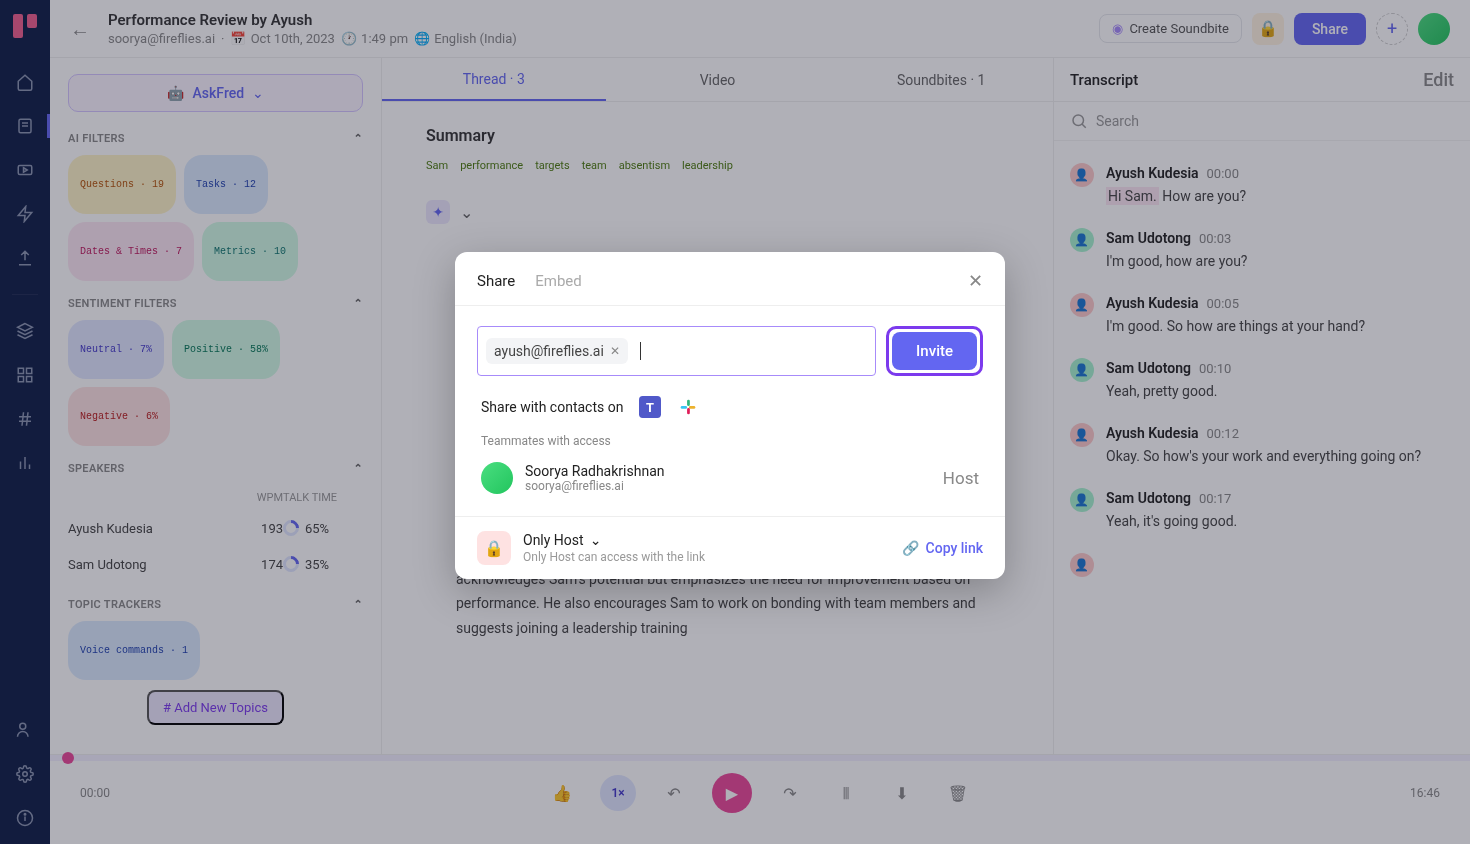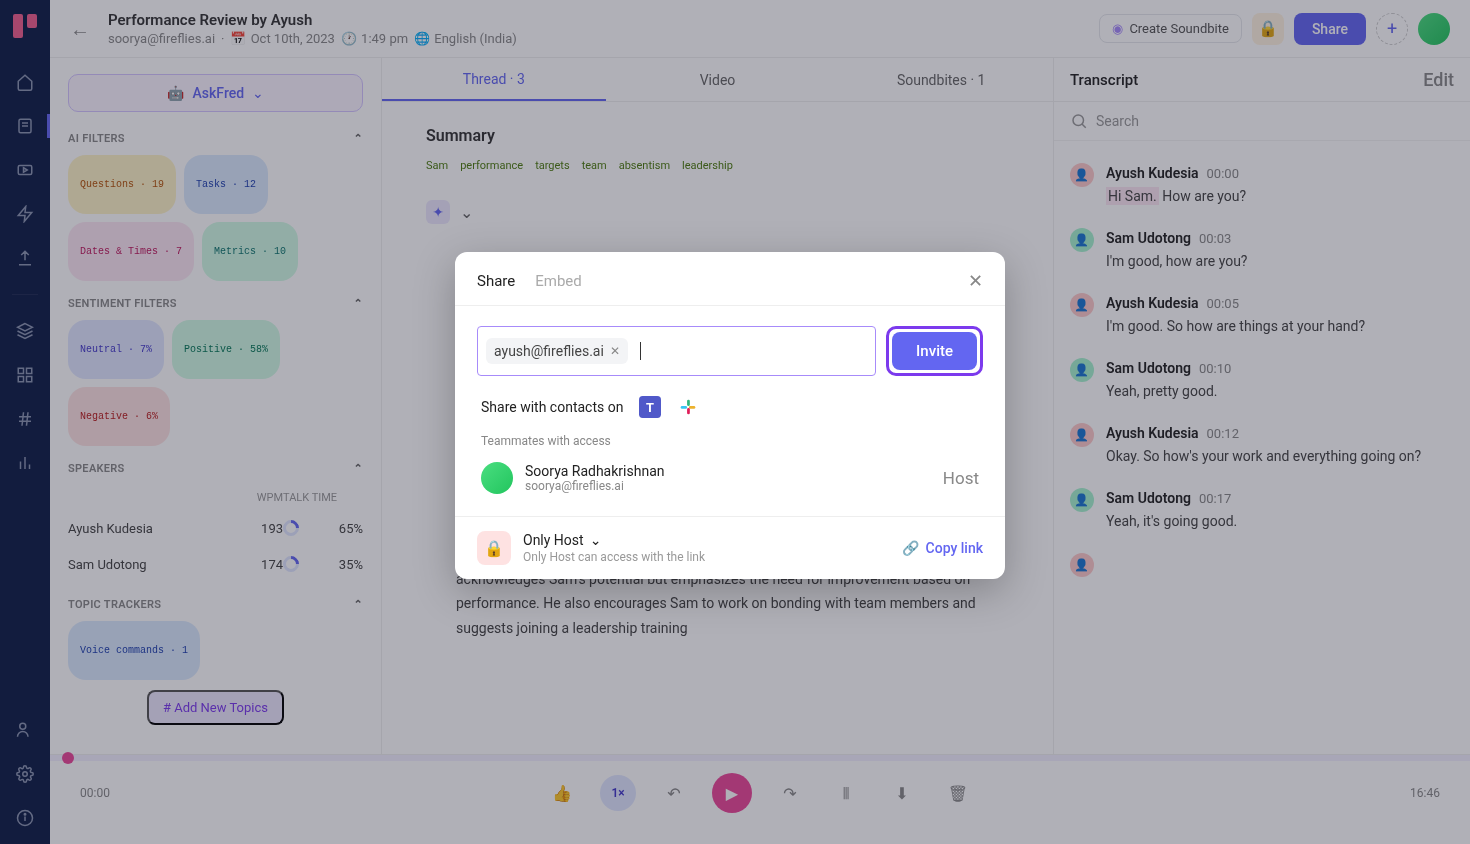--- a/index.html
+++ b/index.html
@@ -40,21 +40,21 @@
 .c-yel { background:#fef3c7; color:#b45309; }
 .c-blu { background:#dbeafe; color:#1e40af; }
 .c-pnk { background:#fce7f3; color:#be185d; }
 .c-teal { background:#d1fae5; color:#0f766e; }
 .c-pur { background:#e0e7ff; color:#4338ca; }
 .c-grn { background:#d1fae5; color:#047857; }
 .c-red { background:#fee2e2; color:#b91c1c; }
 .spk-head { display:flex; font-size:11px; color:#999; padding: 6px 0; }
 .spk-head .col-n { flex:1; } .spk-head .col-w { width:50px; text-align:right; } .spk-head .col-t { width:80px; text-align:left;}
 .spk-row { display:flex; align-items:center; padding:10px 0; font-size:13px; color:#444;}
-.spk-row .col-n{flex:1;} .spk-row .col-w{width:50px;text-align:right;} .spk-row .col-t{width:80px;text-align:right; display:flex; align-items:center; justify-content:space-between; gap:6px;}
+.spk-row .col-n{flex:1;} .spk-row .col-w{width:50px;text-align:right;} .spk-row .col-t{width:80px;text-align:right; display:flex; align-items:center; justify-content:flex-start; gap:6px;}
 .ring { width:16px; height:16px; border-radius:50%; border:3px solid #e0e7ff; border-top-color:#6366f1; transform:rotate(45deg);}
 .add-topics { background:#ede9fe; color:#7c3aed; padding:8px 14px; border-radius:8px; font-size:13px; margin:10px auto 0; display:block; width:fit-content; }
 
 
 .cpanel { flex:1; display:flex; flex-direction:column; border-right:1px solid #eee; }
 .ctabs { display:flex; height:44px; border-bottom:1px solid #eee; }
 .ctab { flex:1; display:flex; align-items:center; justify-content:center; font-size:14px; color:#666; cursor:pointer; }
 .ctab.active { color:#6366f1; border-bottom:2px solid #6366f1; }
 .cscroll { flex:1; overflow:auto; padding: 24px 44px; }
 .sum-h { font-size:16px; font-weight:600; color:#333; margin-bottom:14px; }

